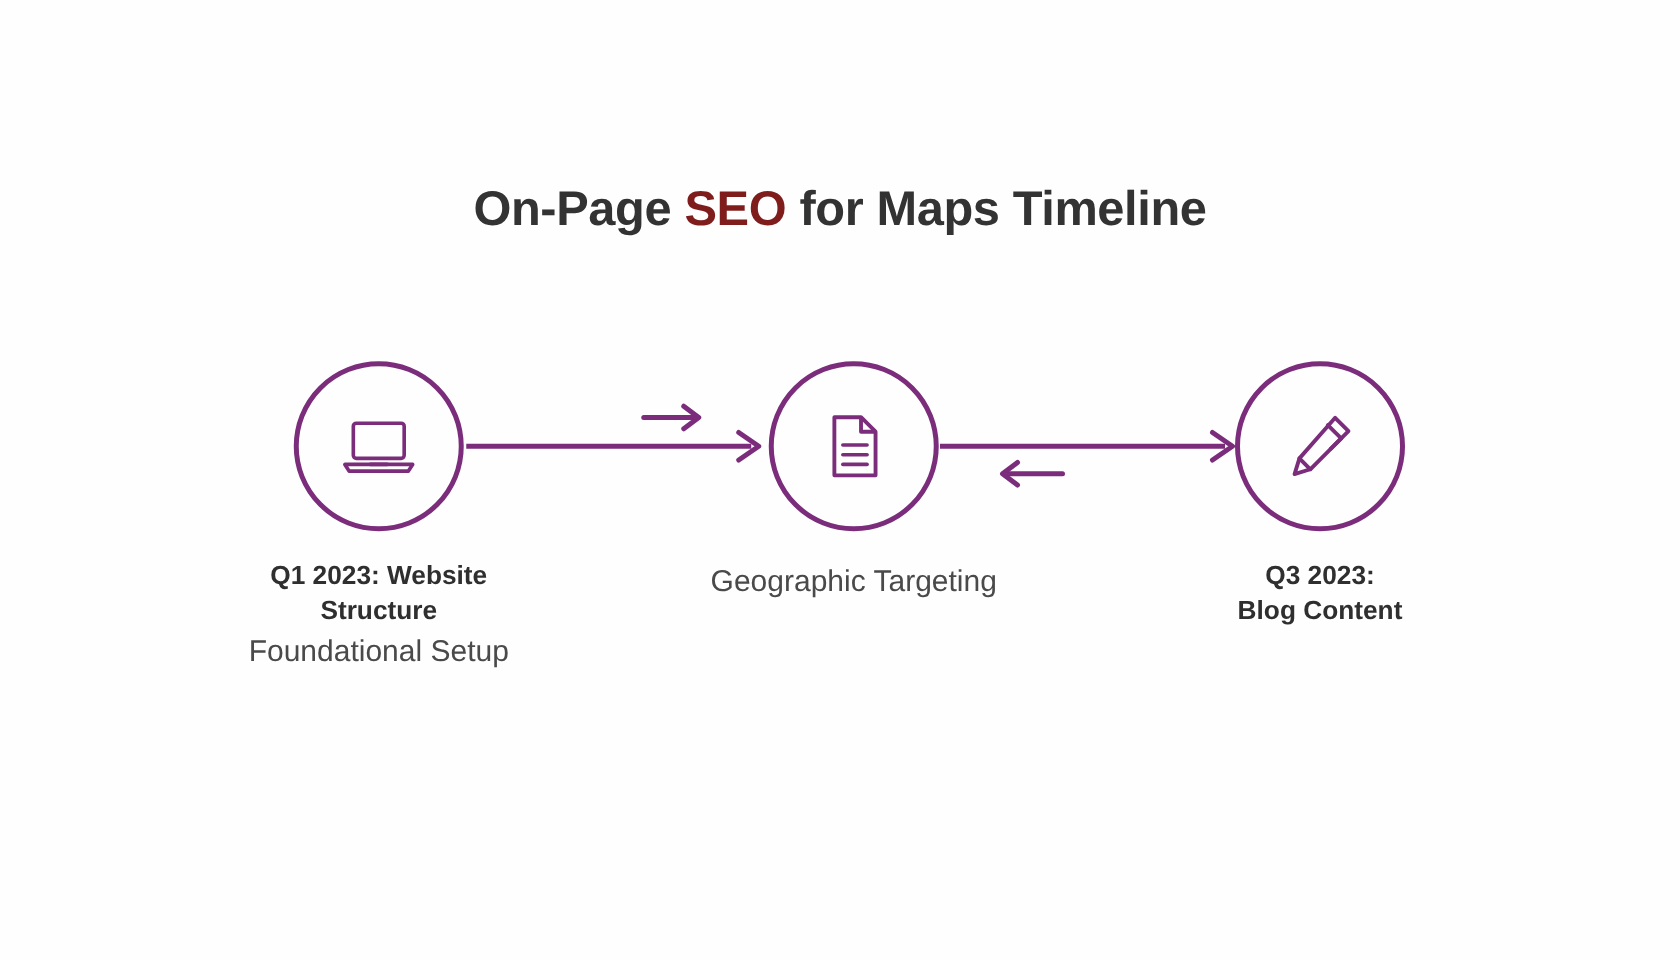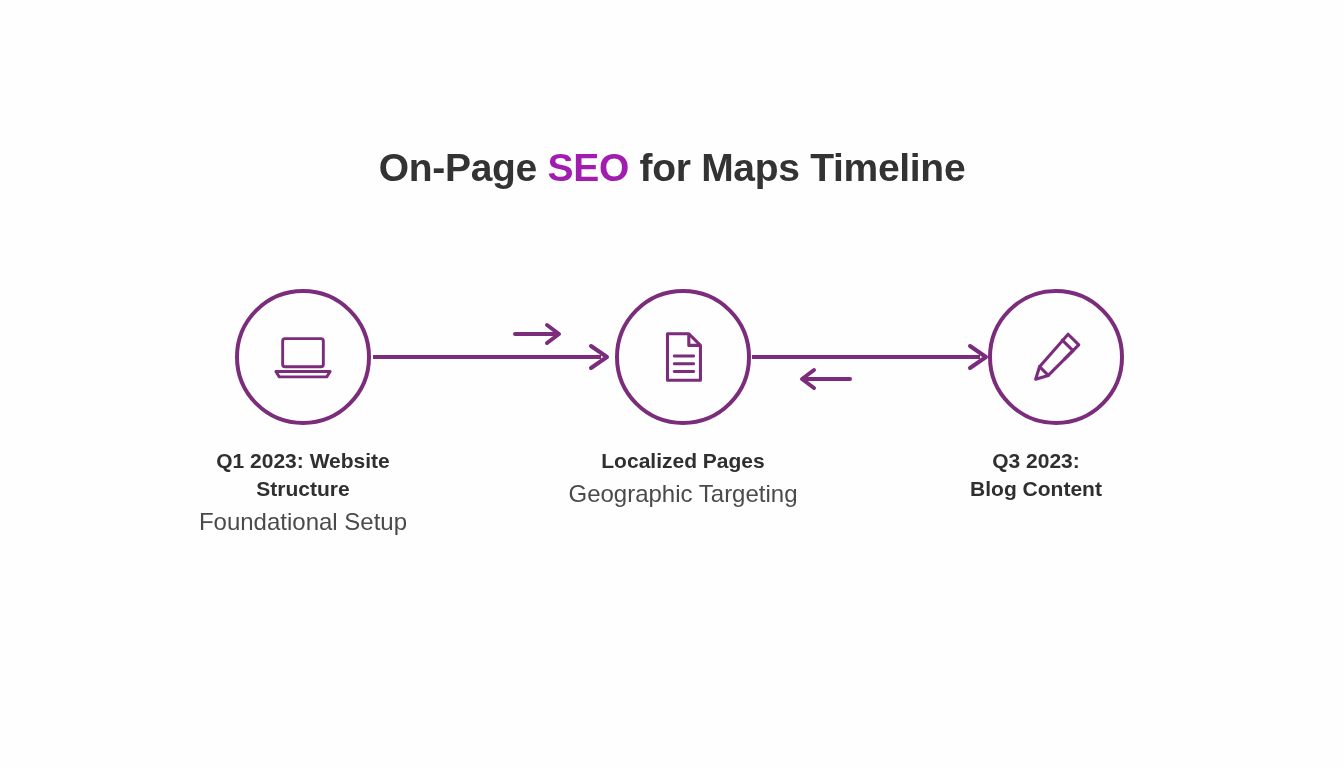--- a/index.html
+++ b/index.html
@@ -22,21 +22,21 @@
     left: 0;
     width: 1344px;
     text-align: center;
     font-size: 39px;
     font-weight: bold;
     color: #333333;
     letter-spacing: -0.3px;
     white-space: nowrap;
   }
   .title .accent {
-    color: #a21caf;
+    color: #7f1d1d;
   }
 
   
   .stage {
     position: absolute;
     top: 0;
     left: 0;
     width: 1236px;
     height: 768px;
   }
@@ -157,22 +157,21 @@
     </svg>
   </div>
 
   <div class="node-label" style="left:153px;">
     <span class="lbl-title">Q1 2023: Website</span>
     <span class="lbl-title">Structure</span>
     <span class="lbl-sub">Foundational Setup</span>
   </div>
 
   <div class="node-label" style="left:533px;">
-    <span class="lbl-title">Localized Pages</span>
     <span class="lbl-sub">Geographic Targeting</span>
   </div>
 
-  <div class="node-label" style="left:886px;">
+  <div class="node-label" style="left:906px;">
     <span class="lbl-title">Q3 2023:</span>
     <span class="lbl-title">Blog Content</span>
   </div>
 
 </div>
 
 </body></html>

